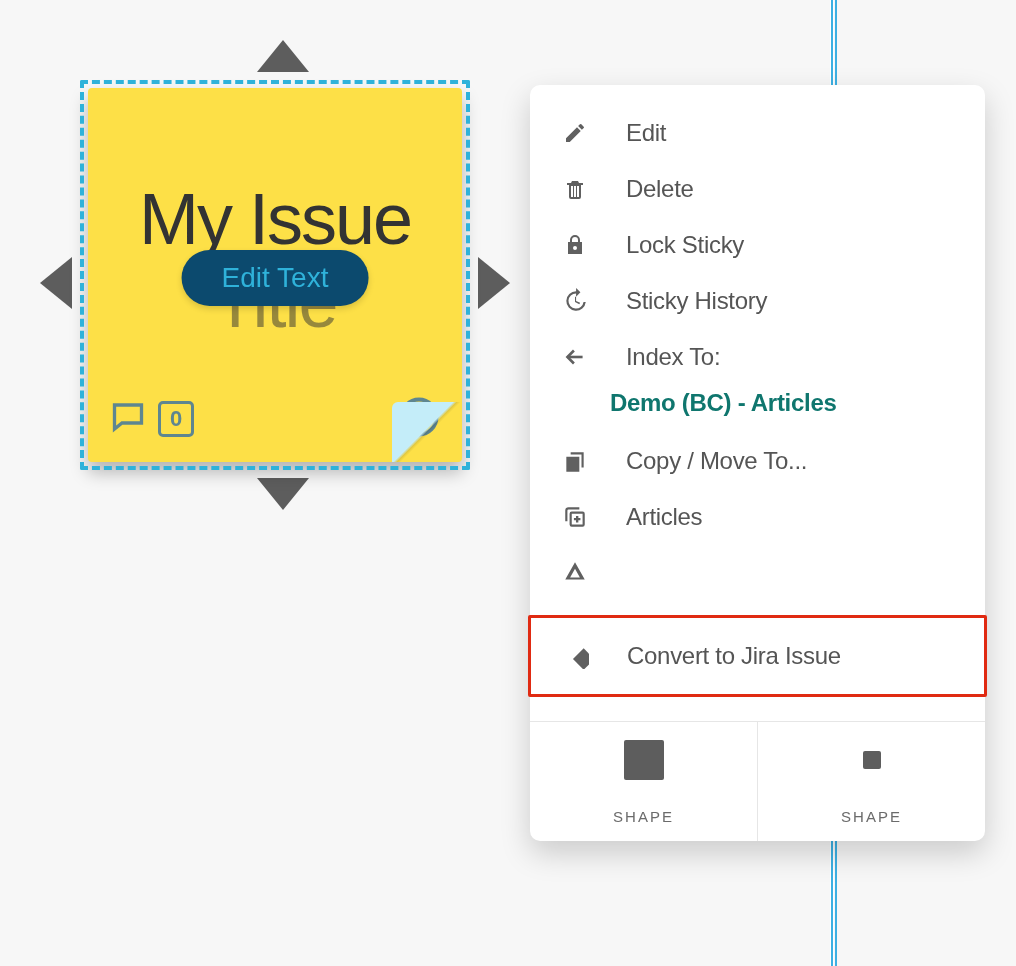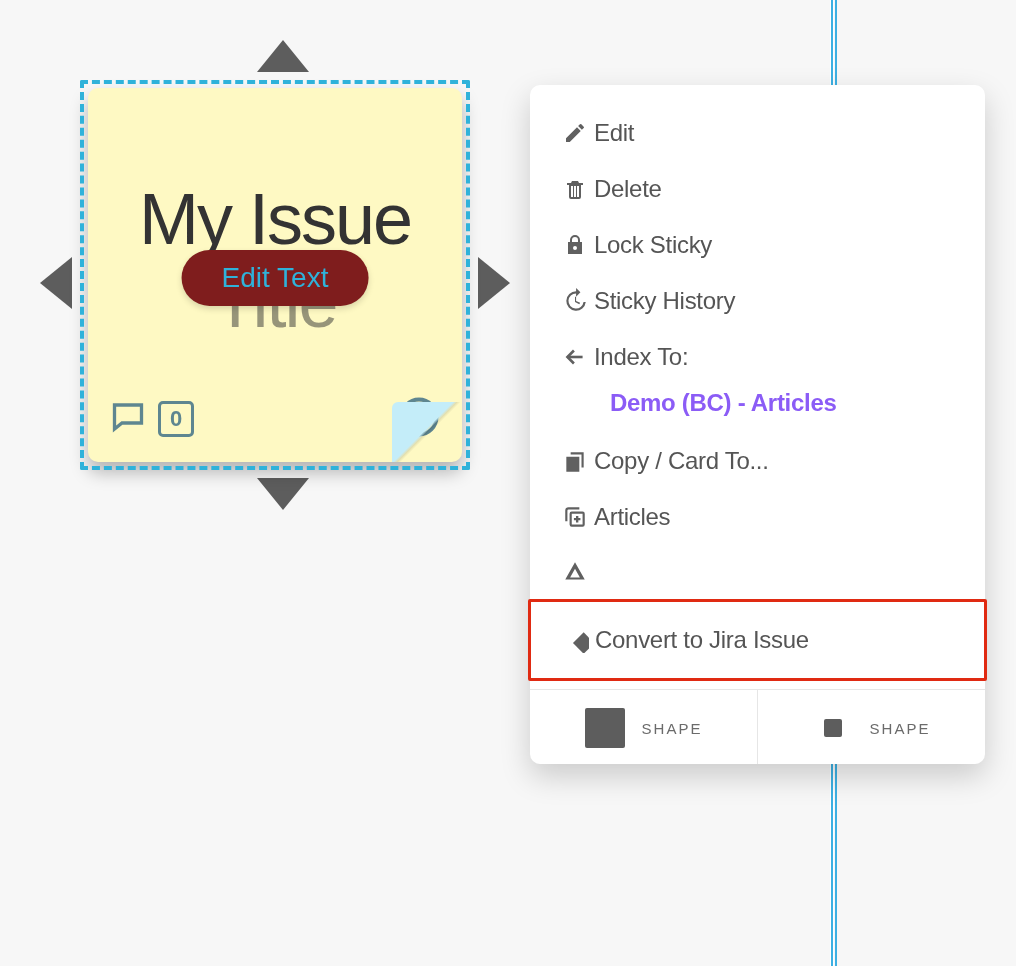--- a/index.html
+++ b/index.html
@@ -54,23 +54,23 @@
       left: 0; top: 0; right: 0; bottom: 0;
       border: 4px dashed #2fb2da;
       border-radius: 2px;
       z-index: 5;
       pointer-events: none;
     }
 
     .sticky-note {
       position: absolute;
       left: 8px; top: 8px; right: 8px; bottom: 8px;
-      background: #fef9c3;
+      background: #fde047;
       box-shadow: 0 10px 18px rgba(0,0,0,0.28);
-      border-radius: 10px;
+      border-radius: 4px;
       padding-left: 44px;
     }
     .sticky-note::after {
       content: "";
       position: absolute;
       right: 0;
       bottom: 0;
       width: 70px;
       height: 60px;
       background: linear-gradient(315deg, transparent 47%, rgba(0,0,0,0.10) 50%, #c4edf9 53%);
@@ -88,21 +88,21 @@
       letter-spacing: -2px;
     }
     .sticky-title .line1 { font-weight: 300; }
     .sticky-title .line2 { font-weight: 300; opacity: 0.5; }
 
     .edit-text-pill {
       position: absolute;
       top: 170px;
       left: 50%;
       transform: translateX(-50%);
-      background: #7f1d1d;
+      background: #0c4a6e;
       border-radius: 40px;
       padding: 12px 40px;
       font-size: 28px;
       color: #2fb2da;
       font-weight: 400;
       box-shadow: 0 3px 6px rgba(0,0,0,0.15);
       z-index: 8;
       cursor: pointer;
     }
 
@@ -175,61 +175,61 @@
       z-index: 20;
     }
     .menu-list {
       padding: 20px 0 8px 0;
     }
     .menu-item {
       display: flex;
       align-items: center;
       padding: 14px 30px;
       cursor: pointer;
-      gap: 4px;
+      gap: 36px;
     }
     .menu-item .mi-icon {
       width: 30px;
       display: flex;
       align-items: center;
       justify-content: center;
       color: #606060;
     }
     .menu-item .mi-label {
       font-size: 24px;
       color: #555;
       font-weight: 400;
       letter-spacing: -0.3px;
     }
     .menu-sub {
       padding: 4px 30px 16px 80px;
       font-size: 24px;
-      color: #8b5cf6;
+      color: #0f766e;
       font-weight: 700;
       letter-spacing: -0.3px;
     }
 
     .highlight-box {
       border: 3px solid #e02a12;
-      margin: 0 -2px;
+      margin: 16px -2px;
       border-radius: 2px;
     }
 
     .menu-footer {
       display: flex;
       border-top: 1px solid #e6e6e6;
     }
     .footer-btn {
       flex: 1;
       display: flex;
-      flex-direction: row;
+      flex-direction: column;
       align-items: center;
       justify-content: center;
       padding: 18px 0 16px 0;
-      gap: 17px;
+      gap: 28px;
       cursor: pointer;
       border-right: 1px solid #e6e6e6;
     }
     .footer-btn:last-child { border-right: none; }
     .footer-btn .fb-label {
       font-size: 15px;
       color: #6b6b6b;
       letter-spacing: 2px;
       font-weight: 500;
     }
@@ -336,21 +336,21 @@
       <span class="mi-label">Index To:</span>
     </div>
     <div class="menu-sub">Demo (BC) - Articles</div>
 
     <div class="menu-item">
       <span class="mi-icon">
         <svg width="26" height="26" viewBox="0 0 24 24" fill="#606060">
             <path d="M8 4h12v14h-2V6H8V4zM4 8h12v14H4V8z"></path>
           </svg>
       </span>
-      <span class="mi-label">Copy / Card To...</span>
+      <span class="mi-label">Copy / Move To...</span>
     </div>
 
     <div class="menu-item">
       <span class="mi-icon">
         <svg width="26" height="26" viewBox="0 0 24 24" fill="none" stroke="#606060" stroke-width="2">
             <rect x="8" y="8" width="12" height="12" rx="1"></rect>
             <path d="M4 16V6a2 2 0 0 1 2-2h10"></path>
             <path d="M14 11v6M11 14h6" stroke-width="2.2"></path>
           </svg>
       </span>

